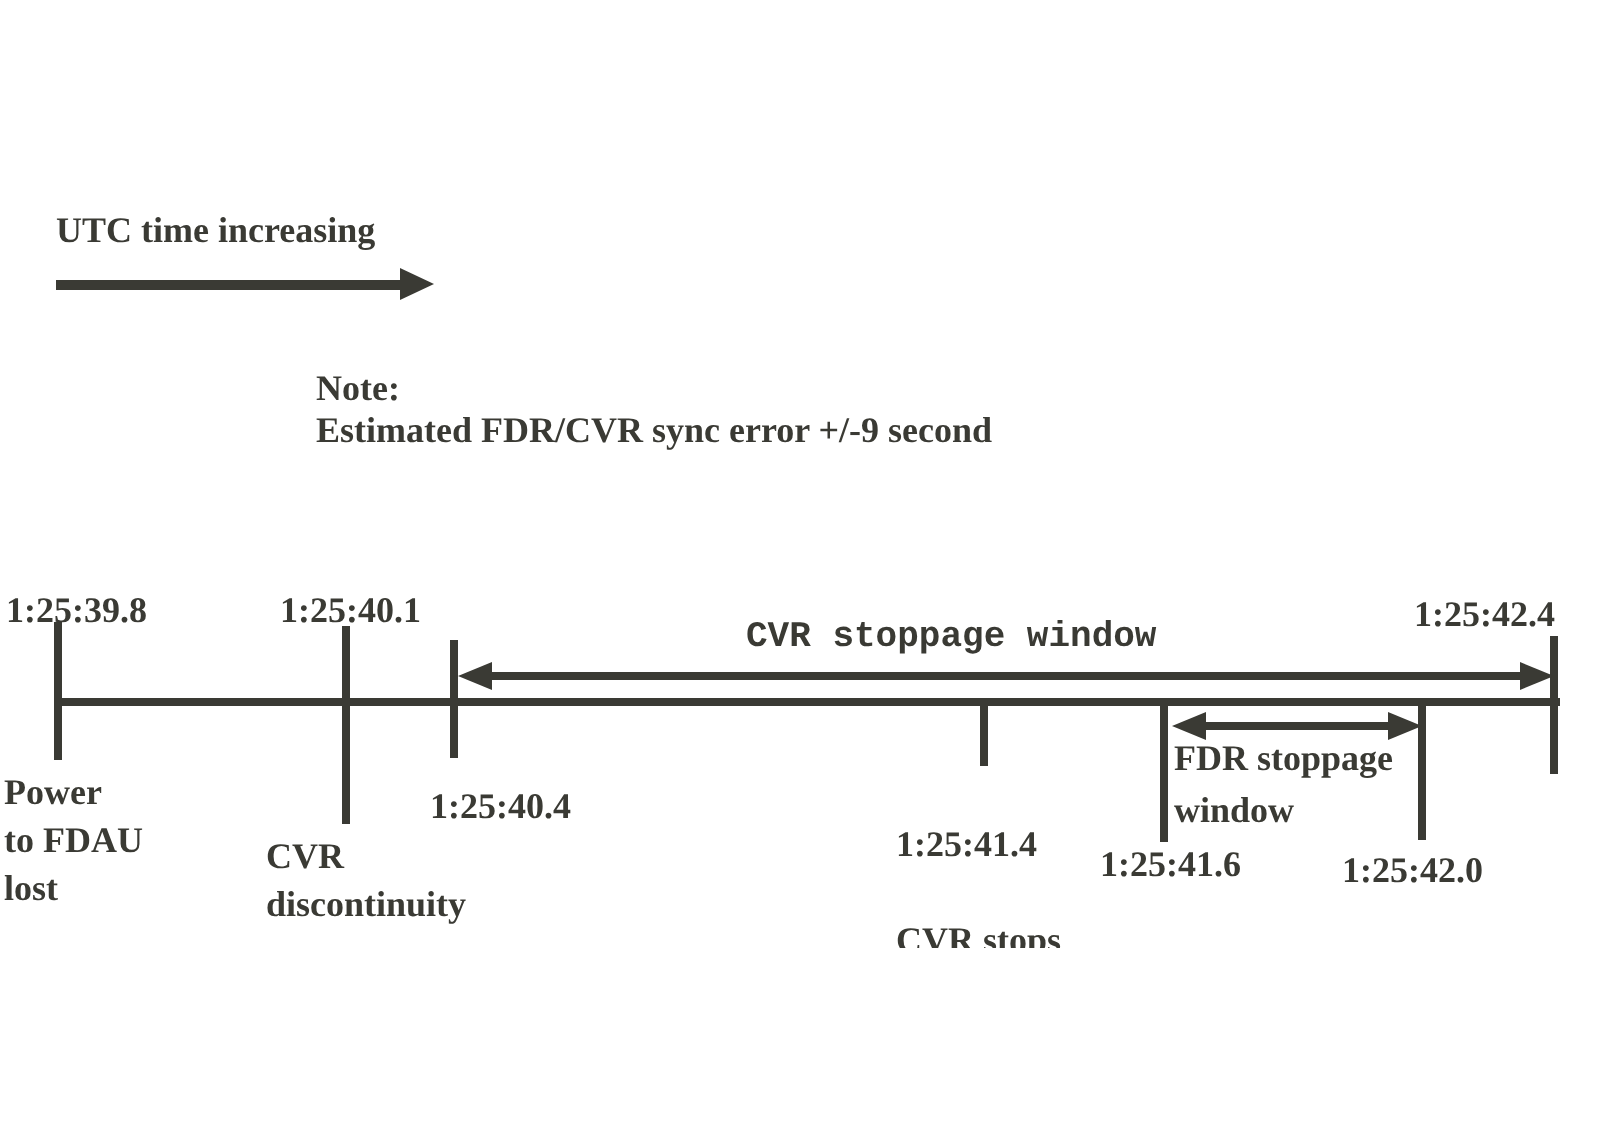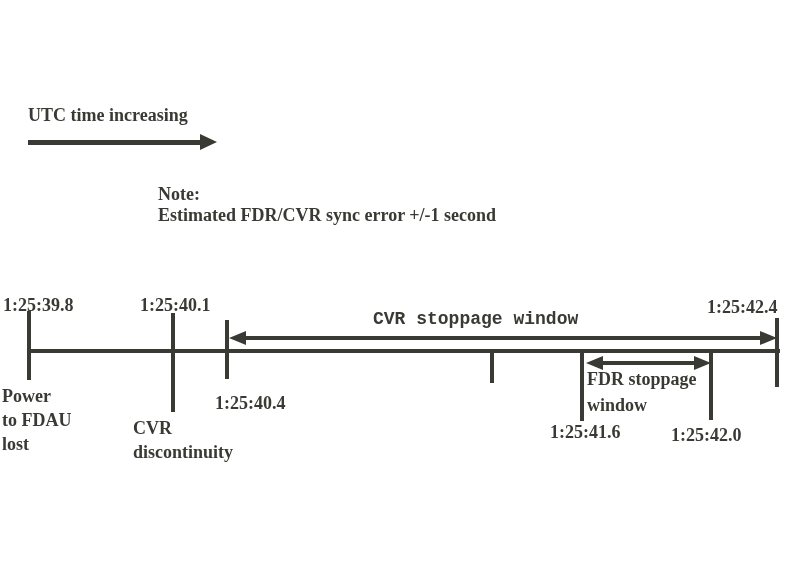--- a/index.html
+++ b/index.html
@@ -56,21 +56,21 @@
 <div class="canvas">
 
   <div class="txt" style="left:28px; top:103px;">UTC time increasing</div>
   <div>
     <div class="bar" style="left:28px; top:140px; width:173px; height:5px;"></div>
     <div class="tri tri-right" style="left:200px; top:134px;"></div>
   </div>
 
   <div>
     <div class="txt note-txt" style="left:158px; top:184px;">Note:</div>
-    <div class="txt note-txt" style="left:158px; top:205px;">Estimated FDR/CVR sync error +/-1 second</div>
+    <div class="txt note-txt" style="left:158px; top:205px;">Estimated FDR/CVR sync error +/-9 second</div>
   </div>
 
   <div class="bar" style="left:27px; top:349px; width:753px; height:4px;"></div>
 
   <div class="bar" style="left:27px;  top:311px; width:4px; height:69px;"></div>
   <div class="bar" style="left:171px; top:313px; width:4px; height:99px;"></div>
   <div class="bar" style="left:225px; top:320px; width:4px; height:59px;"></div>
   <div class="bar" style="left:490px; top:349px; width:4px; height:34px;"></div>
   <div class="bar" style="left:580px; top:349px; width:4px; height:72px;"></div>
   <div class="bar" style="left:709px; top:349px; width:4px; height:71px;"></div>
@@ -89,20 +89,24 @@
     <div class="tri tri-left-sm" style="left:586px; top:356px;"></div>
     <div class="bar" style="left:601px; top:361px; width:94px; height:4px;"></div>
     <div class="tri tri-right-sm" style="left:694px; top:356px;"></div>
   </div>
 
   <div class="txt" style="left:3px; top:293px;">1:25:39.8</div>
   <div class="txt" style="left:140px; top:293px;">1:25:40.1</div>
   <div class="txt" style="left:707px; top:295px;">1:25:42.4</div>
 
   <div class="txt" style="left:197px; top:391px;margin-left:18px;">1:25:40.4</div>
+  <div class="txt" style="left:448px; top:386px;">
+    <span style="display:block;">1:25:41.4</span>
+    <span style="display:block;">CVR stops</span>
+  </div>
   <div class="txt" style="left:550px; top:420px;">1:25:41.6</div>
   <div class="txt" style="left:671px; top:423px;">1:25:42.0</div>
 
   <div class="txt" style="left:133px; top:416px;">CVR
 discontinuity</div>
   <div class="txt" style="left:2px; top:384px;">Power
 to FDAU
 lost</div>
 
 </div>

